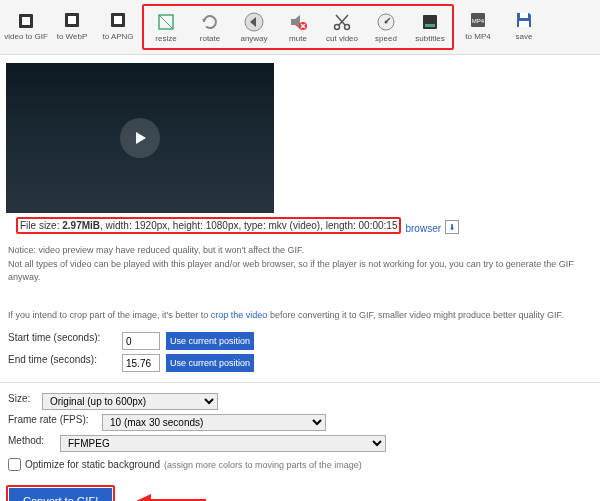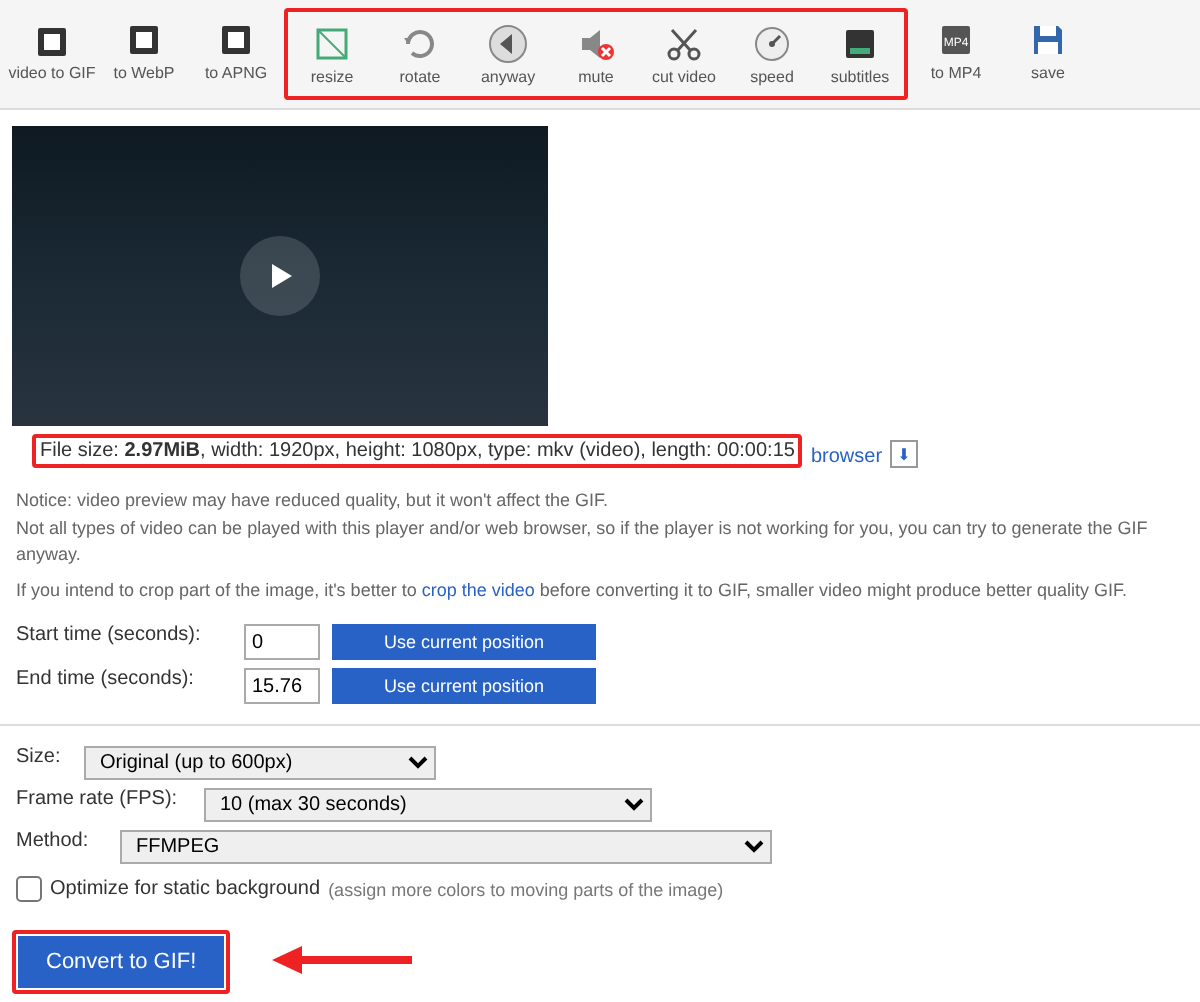--- a/index.html
+++ b/index.html
@@ -14,21 +14,21 @@
 .scene{position:absolute;inset:0;background:linear-gradient(180deg,#0d1820 0%,#1a2a35 50%,#2a3540 100%);opacity:.9}
 .info-row{display:flex;align-items:flex-end;gap:4px;margin:4px 16px}
 .info-text{padding:1px 2px;font-size:10px}
 .convert-link{color:#2862c7;cursor:pointer;font-size:10px}
 .dl-ico{width:14px;height:14px;border:1px solid #999;display:inline-flex;align-items:center;justify-content:center;font-size:8px;color:#2862c7;cursor:pointer}
 .notice{margin:10px 8px;font-size:9px;color:#666;line-height:1.5}
 .notice a{color:#2862c7;text-decoration:none}
 .form-row{display:flex;gap:6px;margin:4px 8px;font-size:10px}
 .form-row label{min-width:108px}
 .form-row input[type=text]{width:38px;border:1px solid #aaa;padding:2px 3px;font-size:10px}
-.btn-blue{background:#2862c7;color:#fff;border:none;padding:4px 26px;font-size:9px;cursor:pointer}
+.btn-blue{background:#2862c7;color:#fff;border:none;padding:4px 4px;font-size:9px;cursor:pointer}
 .divider{border-top:1px solid #ddd;margin:10px 0}
 select{border:1px solid #aaa;padding:1px 3px;font-size:10px}
 .sel-size{width:176px}
 .sel-fps{width:224px}
 .sel-method{width:326px}
 .checkbox-row{margin:6px 8px;font-size:10px;display:flex;align-items:center;gap:4px}
 .checkbox-row .sub{color:#777;font-size:9px}
 .convert-btn{margin:12px 8px;display:inline-block;background:#2862c7;color:#fff;padding:7px 14px;font-size:11px;border:none;cursor:pointer}
 .arrow-red{display:inline-block;margin-left:12px;vertical-align:middle}
 .film{fill:#333}
@@ -164,21 +164,21 @@
 
 <div class="info-row">
   <span class="info-text hl-red"><span>File size: </span><b>2.97MiB</b><span>, width: 1920px, height: 1080px, type: mkv (video), length: 00:00:15</span></span>
   <span class="convert-link">browser</span>
   <span class="dl-ico">⬇</span>
 </div>
 
 <div class="notice">
   <div>Notice: video preview may have reduced quality, but it won't affect the GIF.</div>
   <div>Not all types of video can be played with this player and/or web browser, so if the player is not working for you, you can try to generate the GIF anyway.</div>
-  <div style="margin-top:4px"><span>If you intend to crop part of the image, it's better to </span><a>crop the video</a><span> before converting it to GIF, smaller video might produce better quality GIF.</span></div>
+  <div style="margin-top:24px"><span>If you intend to crop part of the image, it's better to </span><a>crop the video</a><span> before converting it to GIF, smaller video might produce better quality GIF.</span></div>
 </div>
 
 <div class="form-row">
   <label>Start time (seconds):</label>
   <input type="text" value="0" style="">
   <button class="btn-blue">Use current position</button>
 </div>
 <div class="form-row">
   <label>End time (seconds):</label>
   <input type="text" value="15.76" style="">

